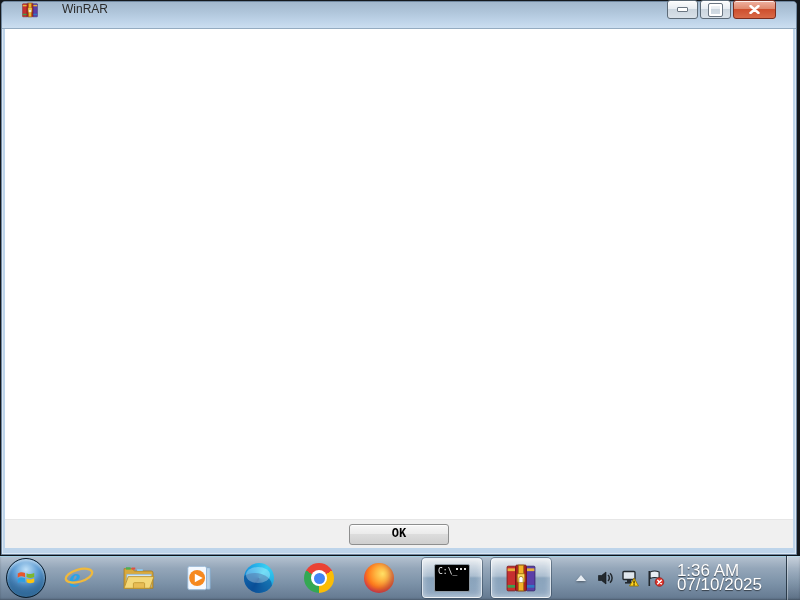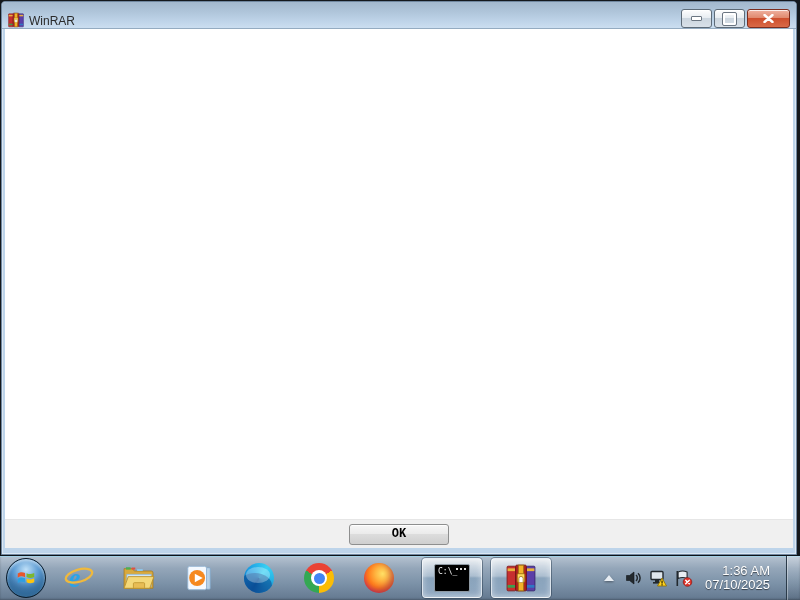--- a/index.html
+++ b/index.html
@@ -12,22 +12,22 @@
 
   
   .window{
     position:absolute;left:1px;top:1px;width:794px;height:552px;
     background:#bdd4ea;
     border:1px solid #70879f;
     border-radius:4px 4px 0 0;
     box-shadow:inset 0 0 0 1px rgba(255,255,255,.45);
   }
   .titlebar{
-    height:26px;display:flex;align-items:flex-end;gap:5px;
-    padding:0 6px;border-radius:4px 4px 0 0;
+    height:26px;display:flex;align-items:flex-start;gap:24px;
+    padding:0 20px;border-radius:4px 4px 0 0;
     background:linear-gradient(#a3b8cd,#aec4d9 35%,#bfd4e9 75%,#cbdef0);
     border-bottom:1px solid #94abc1;
   }
   .titlebar .title{font-size:12px;color:#2b2b2b;}
   .winbtns{margin-left:auto;display:flex;gap:2px;align-items:flex-start;margin-top:-2px;}
   .winbtn{
     height:17px;border:1px solid #5d6b78;border-radius:3px;
     display:flex;align-items:center;justify-content:center;cursor:default;
     background:linear-gradient(#fdfdfd,#e8edf2 45%,#ccd6df 50%,#d9e1e9);
     box-shadow:inset 0 1px 0 rgba(255,255,255,.8);
@@ -125,22 +125,22 @@
   
   .tb-right{position:absolute;right:0;top:0;height:44px;display:flex;align-items:center;}
   .tray-arrow{
     width:0;height:0;margin-right:10px;cursor:pointer;
     border-left:5px solid transparent;border-right:5px solid transparent;
     border-bottom:6px solid #e7edf3;
     filter:drop-shadow(0 1px 1px rgba(0,0,0,.4));
   }
   .tray-ico{width:20px;height:20px;margin-right:5px;display:flex;align-items:center;justify-content:center;cursor:pointer;}
   .clock{
-    margin:0 12px 0 6px;text-align:right;color:#fff;cursor:default;
-    font-size:13px;line-height:14px;text-shadow:0 1px 1px rgba(0,0,0,.55);
+    margin:0 20px 0 6px;text-align:left;color:#fff;cursor:default;
+    font-size:17px;line-height:14px;text-shadow:0 1px 1px rgba(0,0,0,.55);
   }
   .show-desktop{
     width:13px;height:44px;margin-left:4px;cursor:pointer;
     border-left:1px solid #2b3b4a;
     background:linear-gradient(rgba(255,255,255,.25),rgba(255,255,255,.08) 40%,rgba(0,0,0,.08));
     box-shadow:inset 1px 0 0 rgba(255,255,255,.35);
   }
 </style>
 </head>
 <body>

